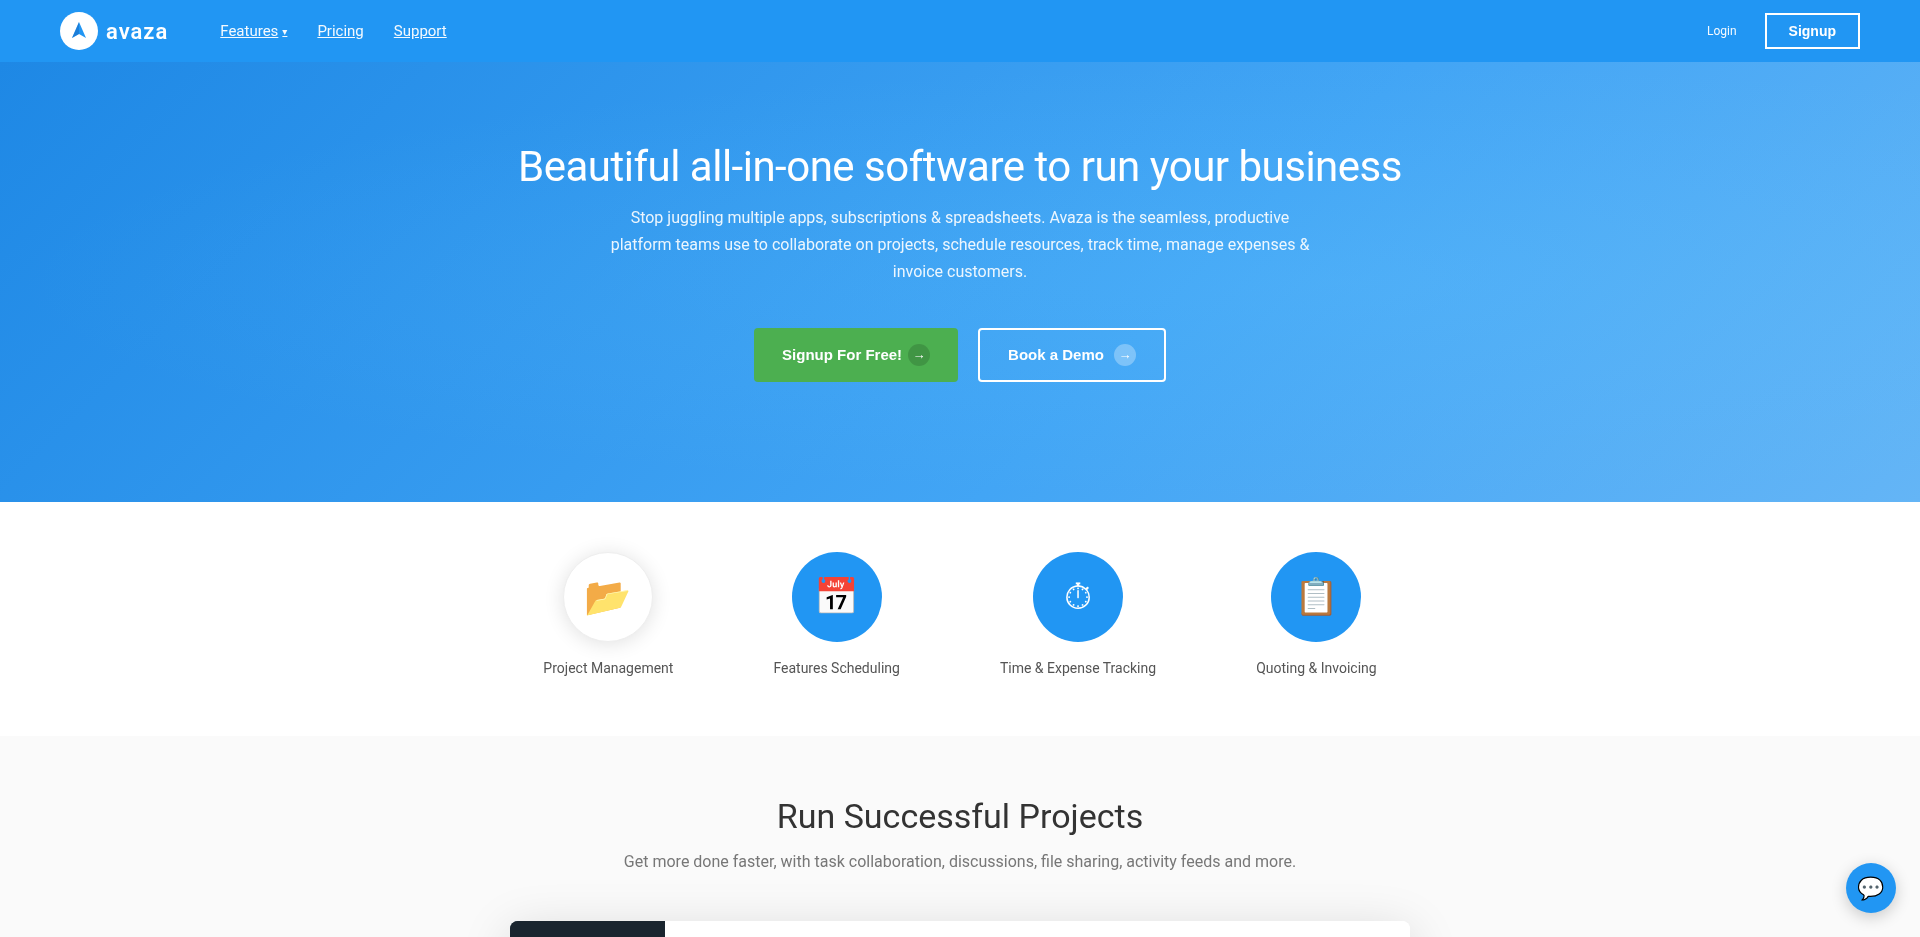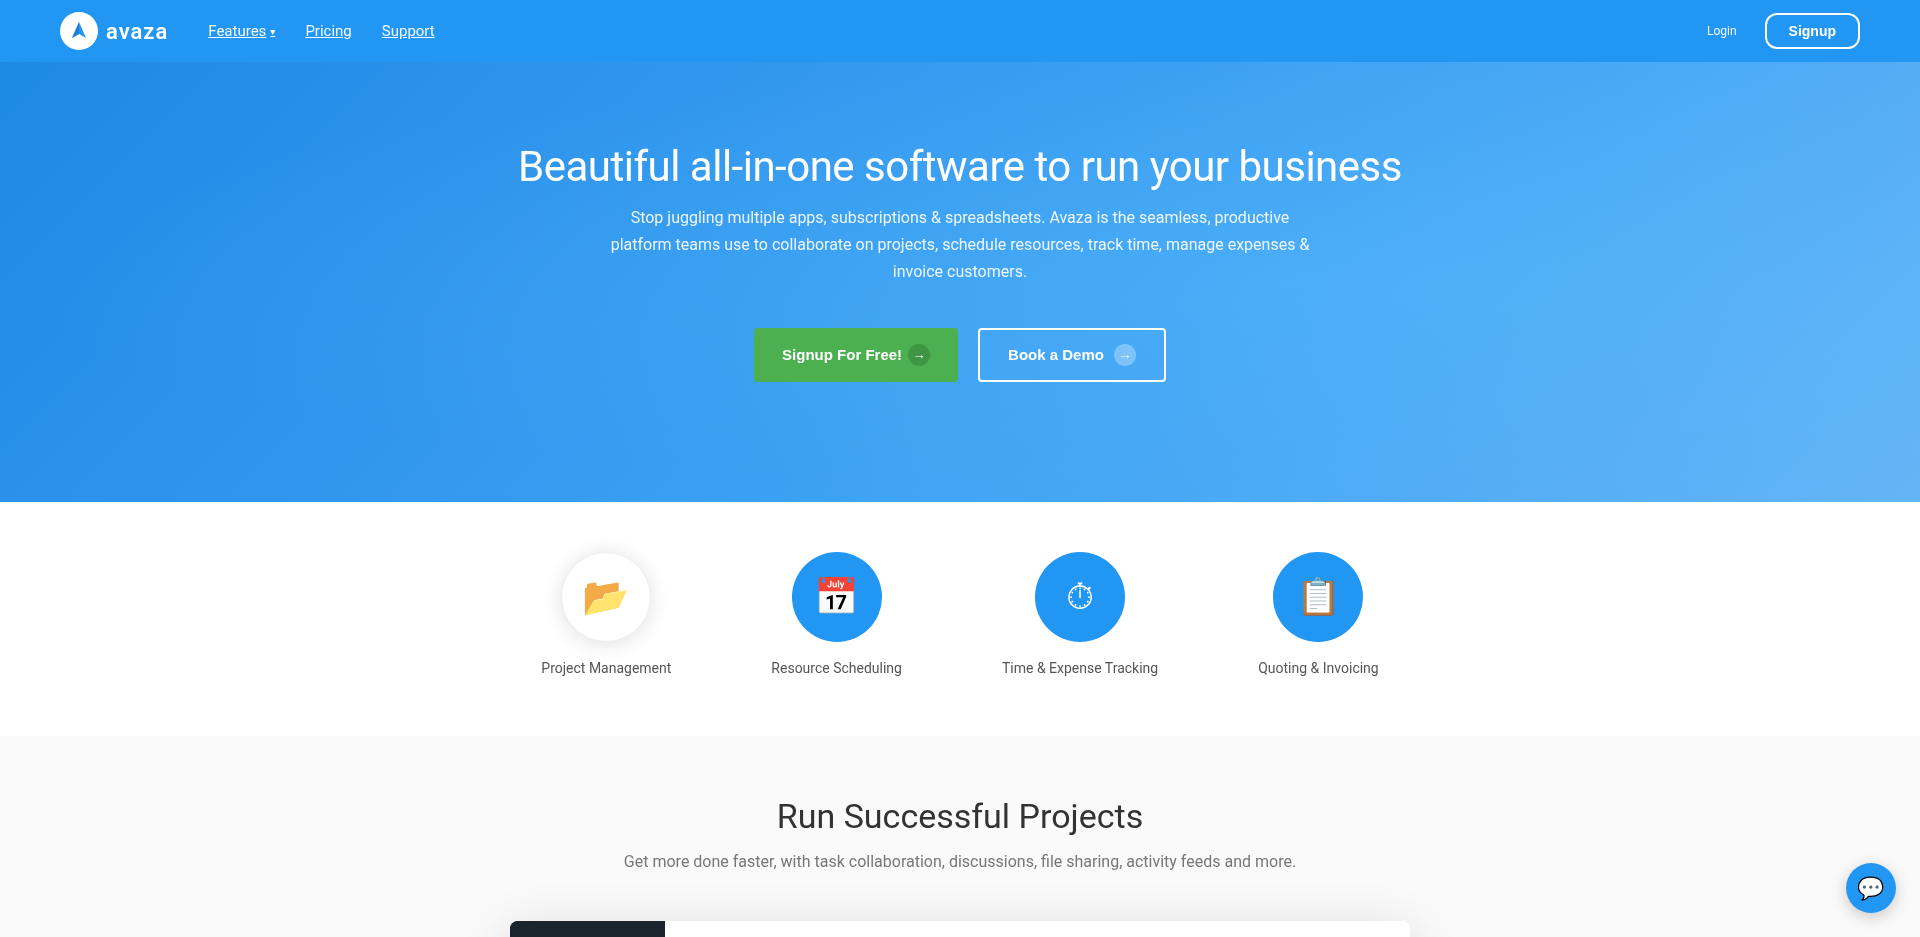--- a/index.html
+++ b/index.html
@@ -11,21 +11,21 @@
       display: flex;
       align-items: center;
       padding: 0 60px;
       height: 62px;
       position: relative;
       z-index: 10;
     }
     .navbar-brand {
       display: flex;
       align-items: center;
-      margin-right: 28px;
+      margin-right: 40px;
     }
     .navbar-logo {
       width: 38px;
       height: 38px;
       background: white;
       border-radius: 50%;
       display: flex;
       align-items: center;
       justify-content: center;
       margin-right: 8px;
@@ -68,21 +68,21 @@
       cursor: pointer;
       padding: 8px 12px;
       opacity: 0.95;
     }
     .btn-signup {
       color: white;
       font-size: 14px;
       font-weight: 600;
       border: 2px solid white;
       padding: 8px 22px;
-      border-radius: 12px;
+      border-radius: 0;
       cursor: pointer;
       background: transparent;
     }
 
     
     .hero {
       background: linear-gradient(135deg, #1e88e5 0%, #42a5f5 60%, #64b5f6 100%);
       padding: 80px 20px 120px;
       text-align: center;
       position: relative;
@@ -336,21 +336,21 @@
   <div class="feature-item">
     <div class="feature-icon-wrap white-bg">
       <span class="feature-icon" style="color:#2196F3; font-size:38px;">📂</span>
     </div>
     <span class="feature-label">Project Management</span>
   </div>
   <div class="feature-item">
     <div class="feature-icon-wrap blue-bg">
       <span class="feature-icon">📅</span>
     </div>
-    <span class="feature-label">Resource Scheduling</span>
+    <span class="feature-label">Features Scheduling</span>
   </div>
   <div class="feature-item">
     <div class="feature-icon-wrap blue-bg">
       <span class="feature-icon">⏱</span>
     </div>
     <span class="feature-label">Time &amp; Expense Tracking</span>
   </div>
   <div class="feature-item">
     <div class="feature-icon-wrap blue-bg">
       <span class="feature-icon">📋</span>

